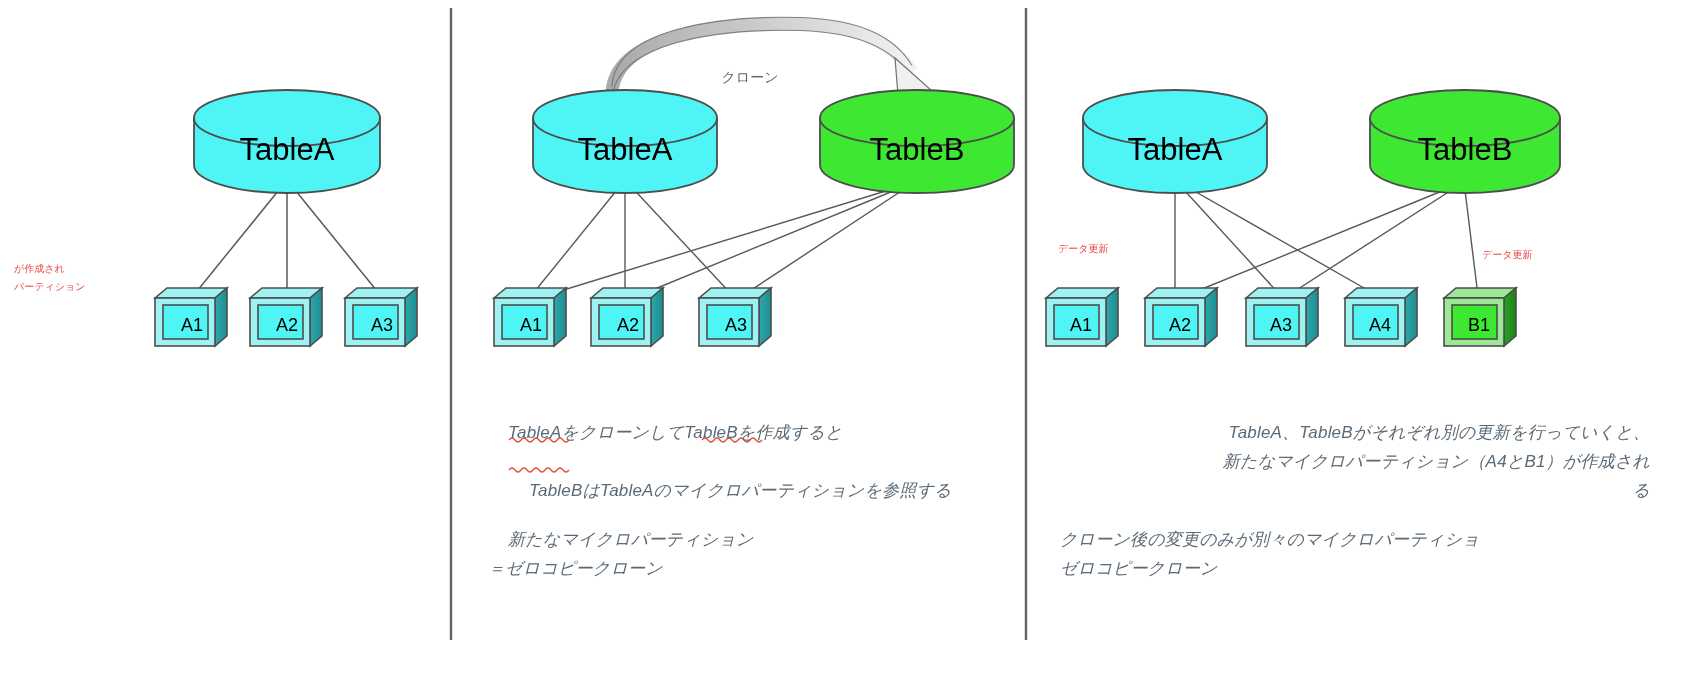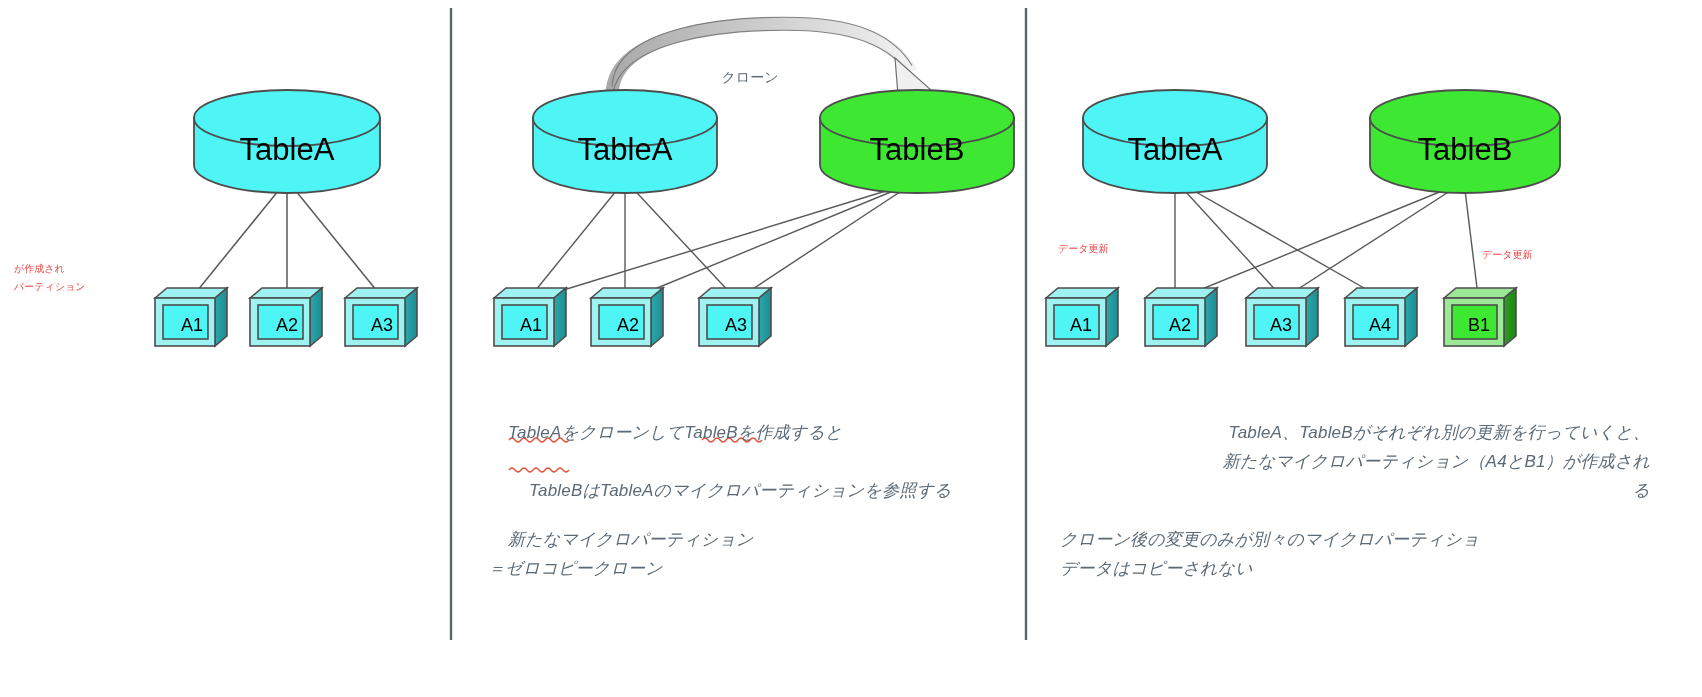--- a/index.html
+++ b/index.html
@@ -202,15 +202,15 @@
   <div class="txtblock" style="left:508px;top:525px;">新たなマイクロパーティション</div>
   <div class="txtblock" style="left:488px;top:554px;">＝ゼロコピークローン</div>
 
   <div class="small-label" style="left:1058px;top:240px;">データ更新</div>
   <div class="small-label" style="left:1482px;top:246px;">データ更新</div>
 
   <div class="txtblock" style="left:1120px;top:418px;width:530px;text-align:right;">TableA、TableBがそれぞれ別の更新を行っていくと、
 新たなマイクロパーティション（A4とB1）が作成され
 る</div>
   <div class="txtblock" style="left:1060px;top:525px;width:530px;">クローン後の変更のみが別々のマイクロパーティショ
-データはコピーされない</div>
+ゼロコピークローン</div>
 
 </div>
 
 </body></html>

